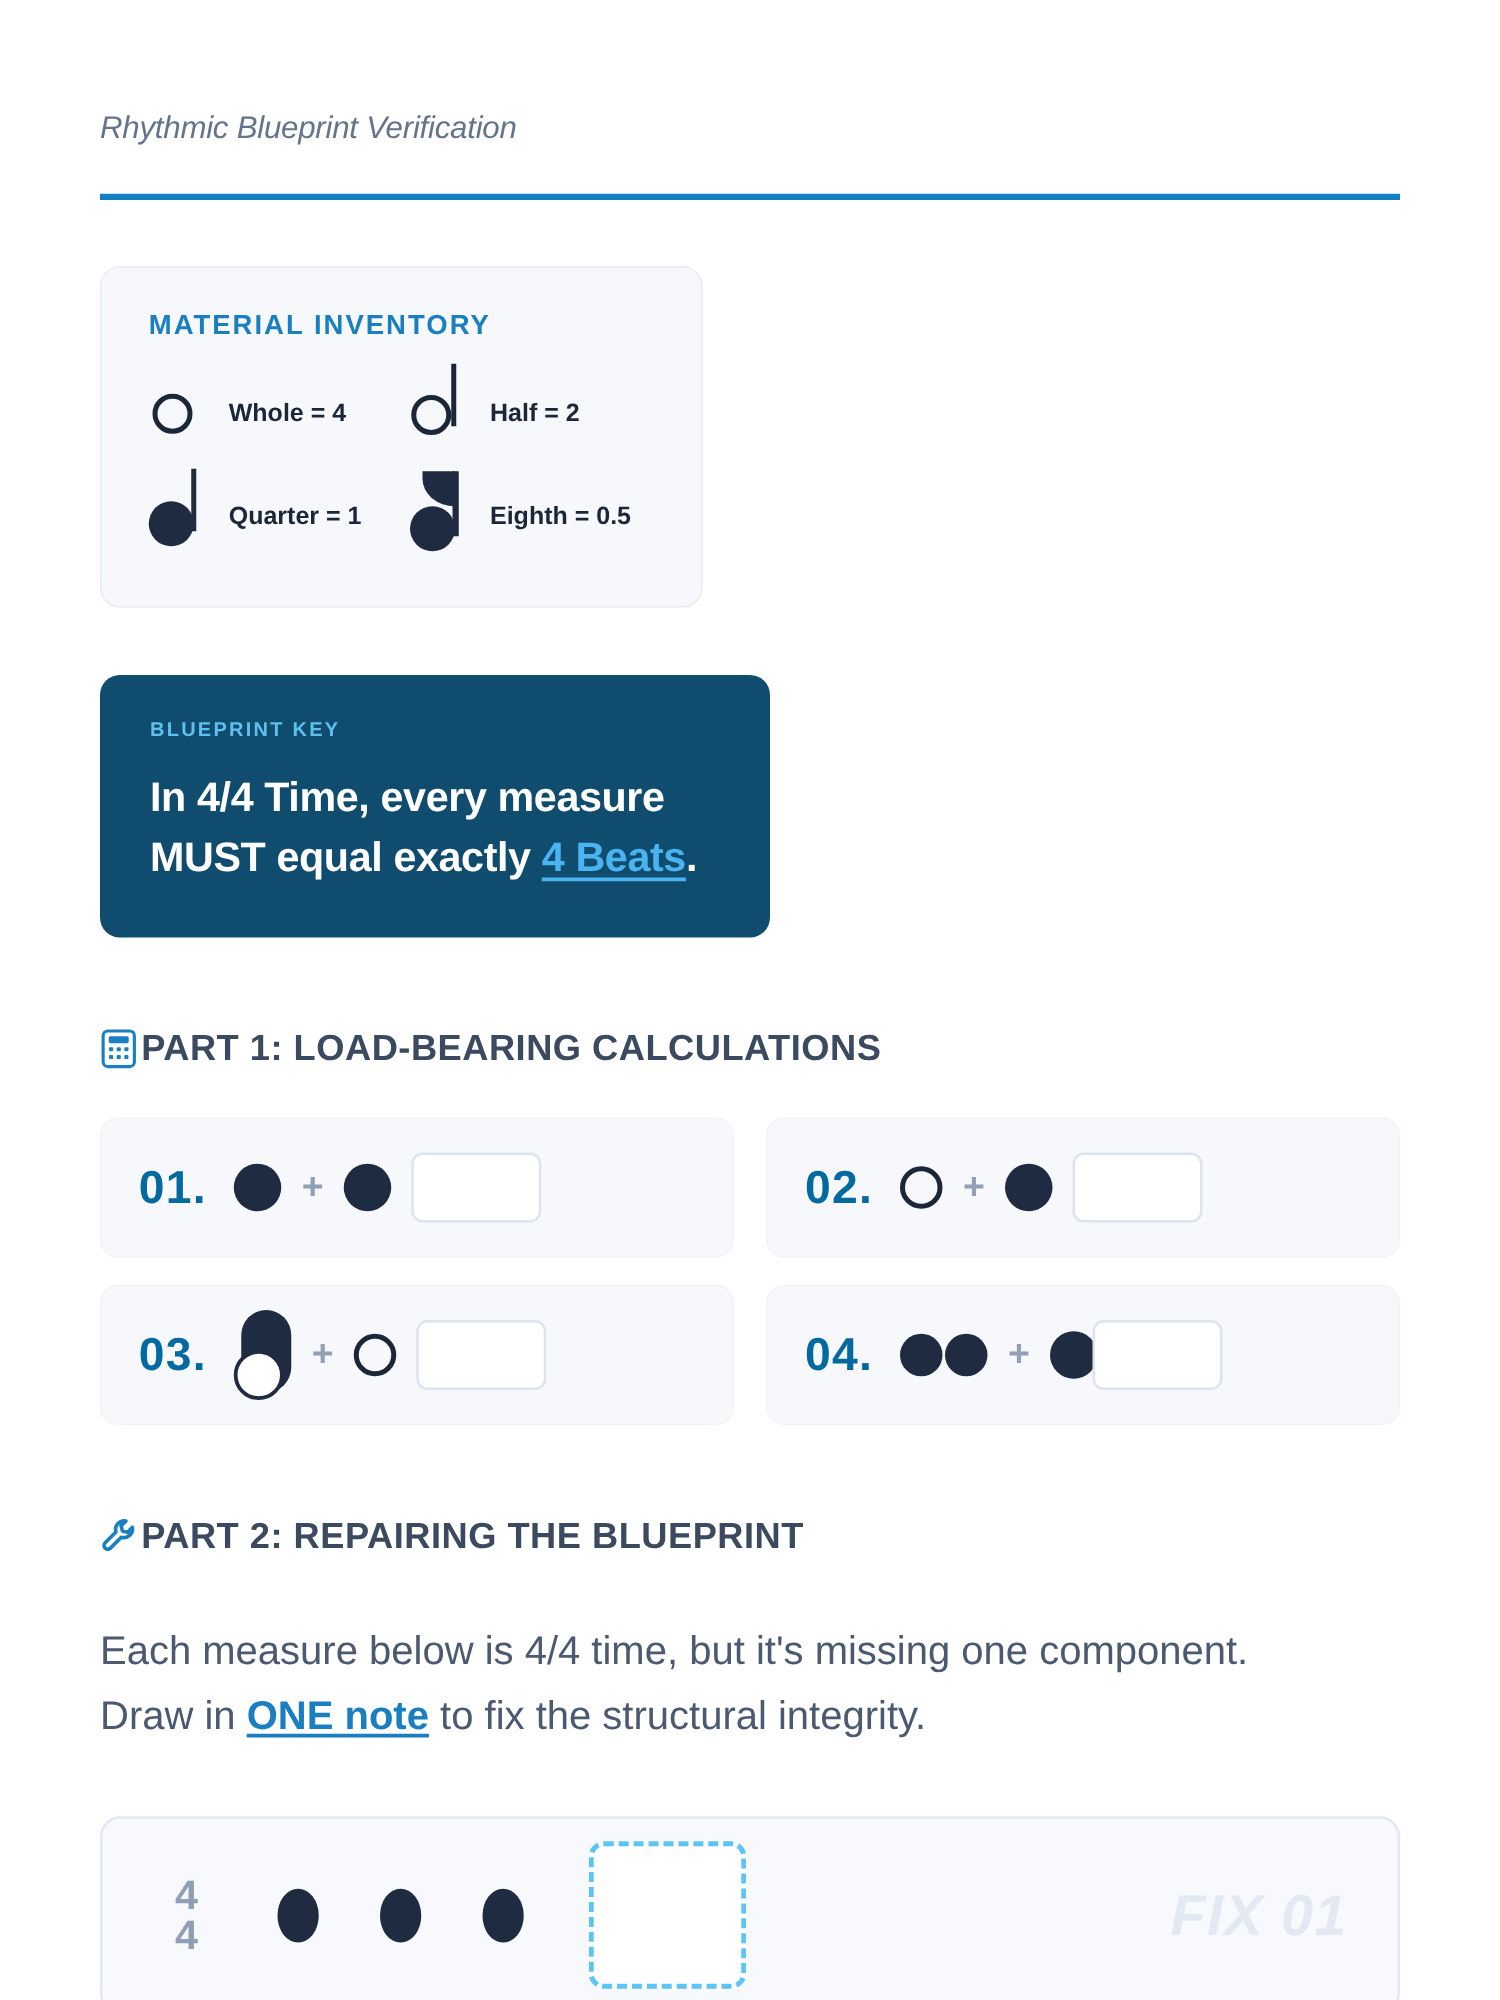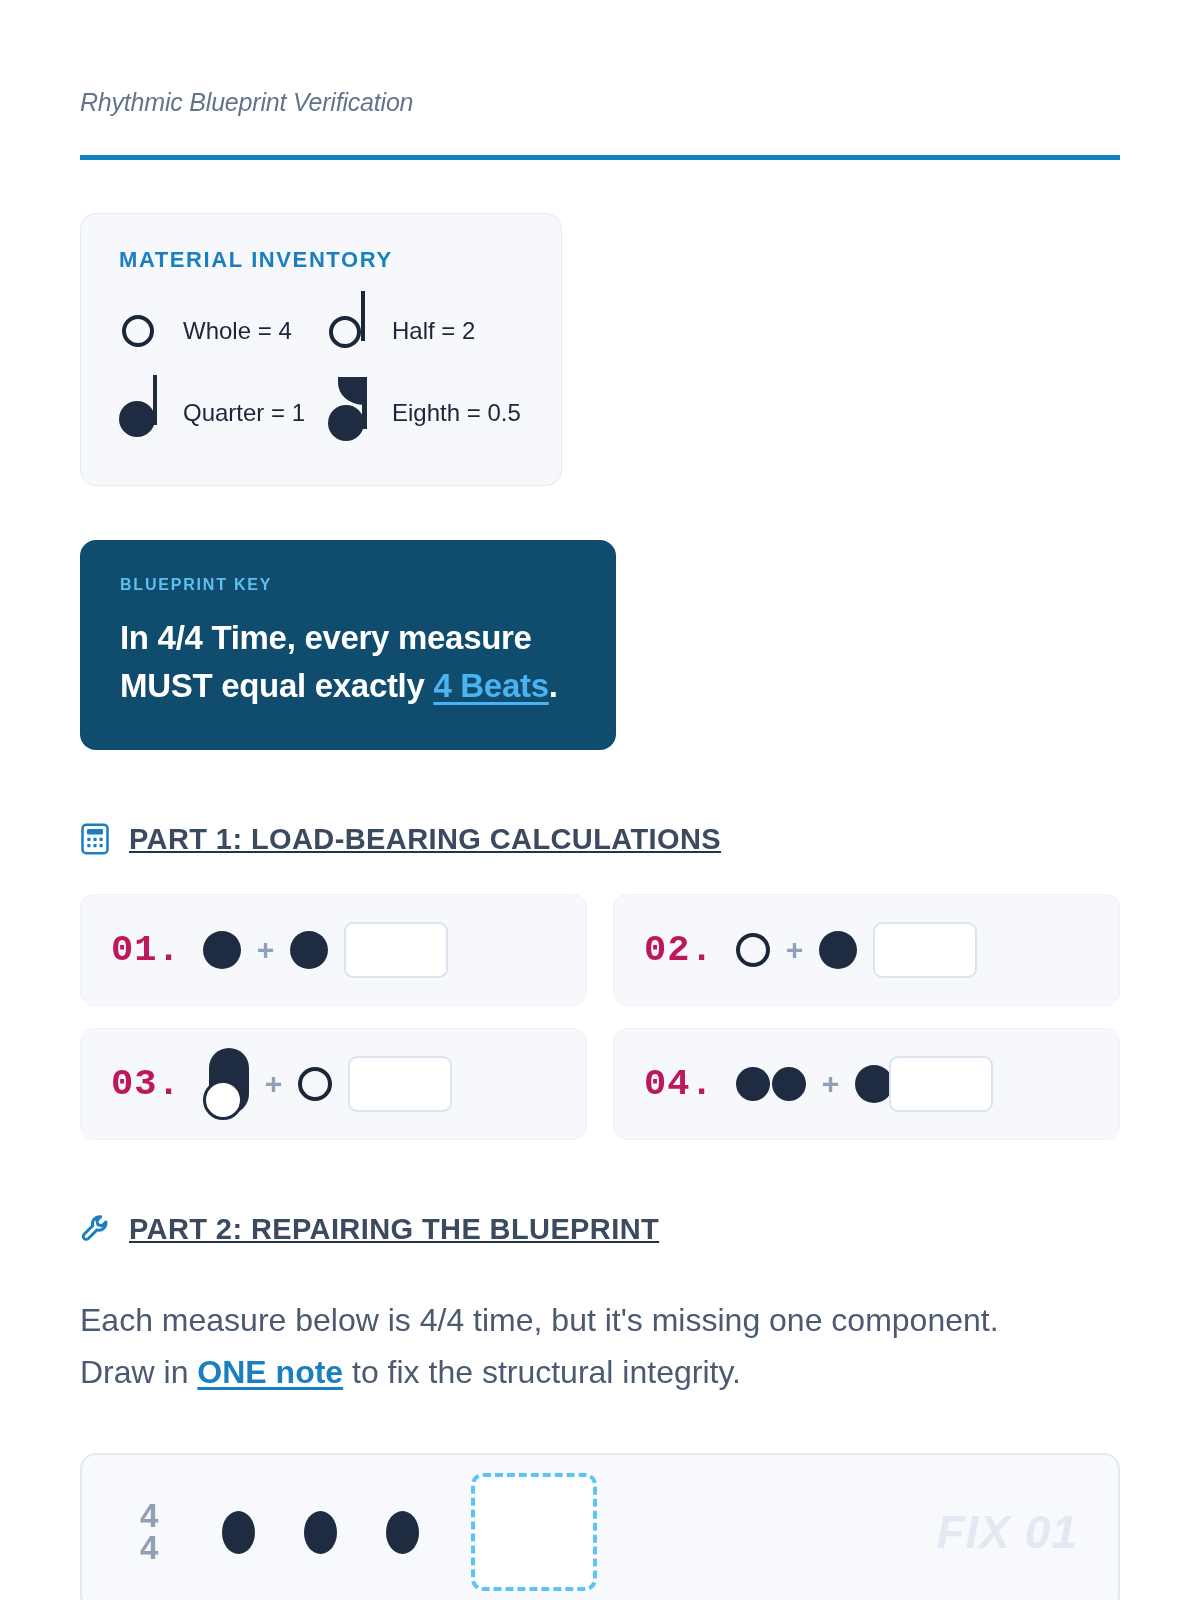--- a/index.html
+++ b/index.html
@@ -102,22 +102,22 @@
     margin-bottom: 26px;
   }
   .inv-grid {
     display: grid;
     grid-template-columns: 1fr 1fr;
     row-gap: 18px;
     column-gap: 14px;
   }
   .inv-item { display: flex; align-items: center; gap: 14px; }
   .inv-label {
-    font-size: 24px;
-    font-weight: normal;
+    font-size: 20px;
+    font-weight: bold;
     color: #1b2638;
     line-height: 1.25;
   }
   .inv-glyph {
     width: 50px; height: 64px;
     position: relative;
     flex: 0 0 auto;
   }
 
   .key-card {
@@ -144,23 +144,22 @@
     color: #49b4ef;
     text-decoration: underline;
     text-underline-offset: 5px;
     text-decoration-thickness: 3px;
   }
 
   
   .section-head {
     display: flex;
     align-items: flex-end;
-    gap: 19px;
+    gap: 3px;
     margin-top: 72px;
-    text-decoration: underline;
   }
   .section-title {
     font-size: 29px;
     font-weight: bold;
     letter-spacing: 0.4px;
     color: #3b4a5f;
   }
   .sect-icon { width: 30px; height: 34px; display: block; flex: 0 0 auto; }
 
   
@@ -173,24 +172,24 @@
   .problem {
     background: #f6f8fb;
     border: 1px solid #eef2f7;
     border-radius: 14px;
     height: 112px;
     display: flex;
     align-items: center;
     padding: 0 26px 0 30px;
   }
   .prob-num {
-    font-family: Liberation Mono, monospace;
+    font-family: Liberation Sans, sans-serif;
     font-size: 37px;
     font-weight: bold;
-    color: #be185d;
+    color: #0369a1;
     letter-spacing: 1px;
     flex: 0 0 auto;
   }
   .prob-expr {
     display: flex;
     align-items: center;
     gap: 16px;
     margin-left: 22px;
     flex: 0 0 auto;
   }

